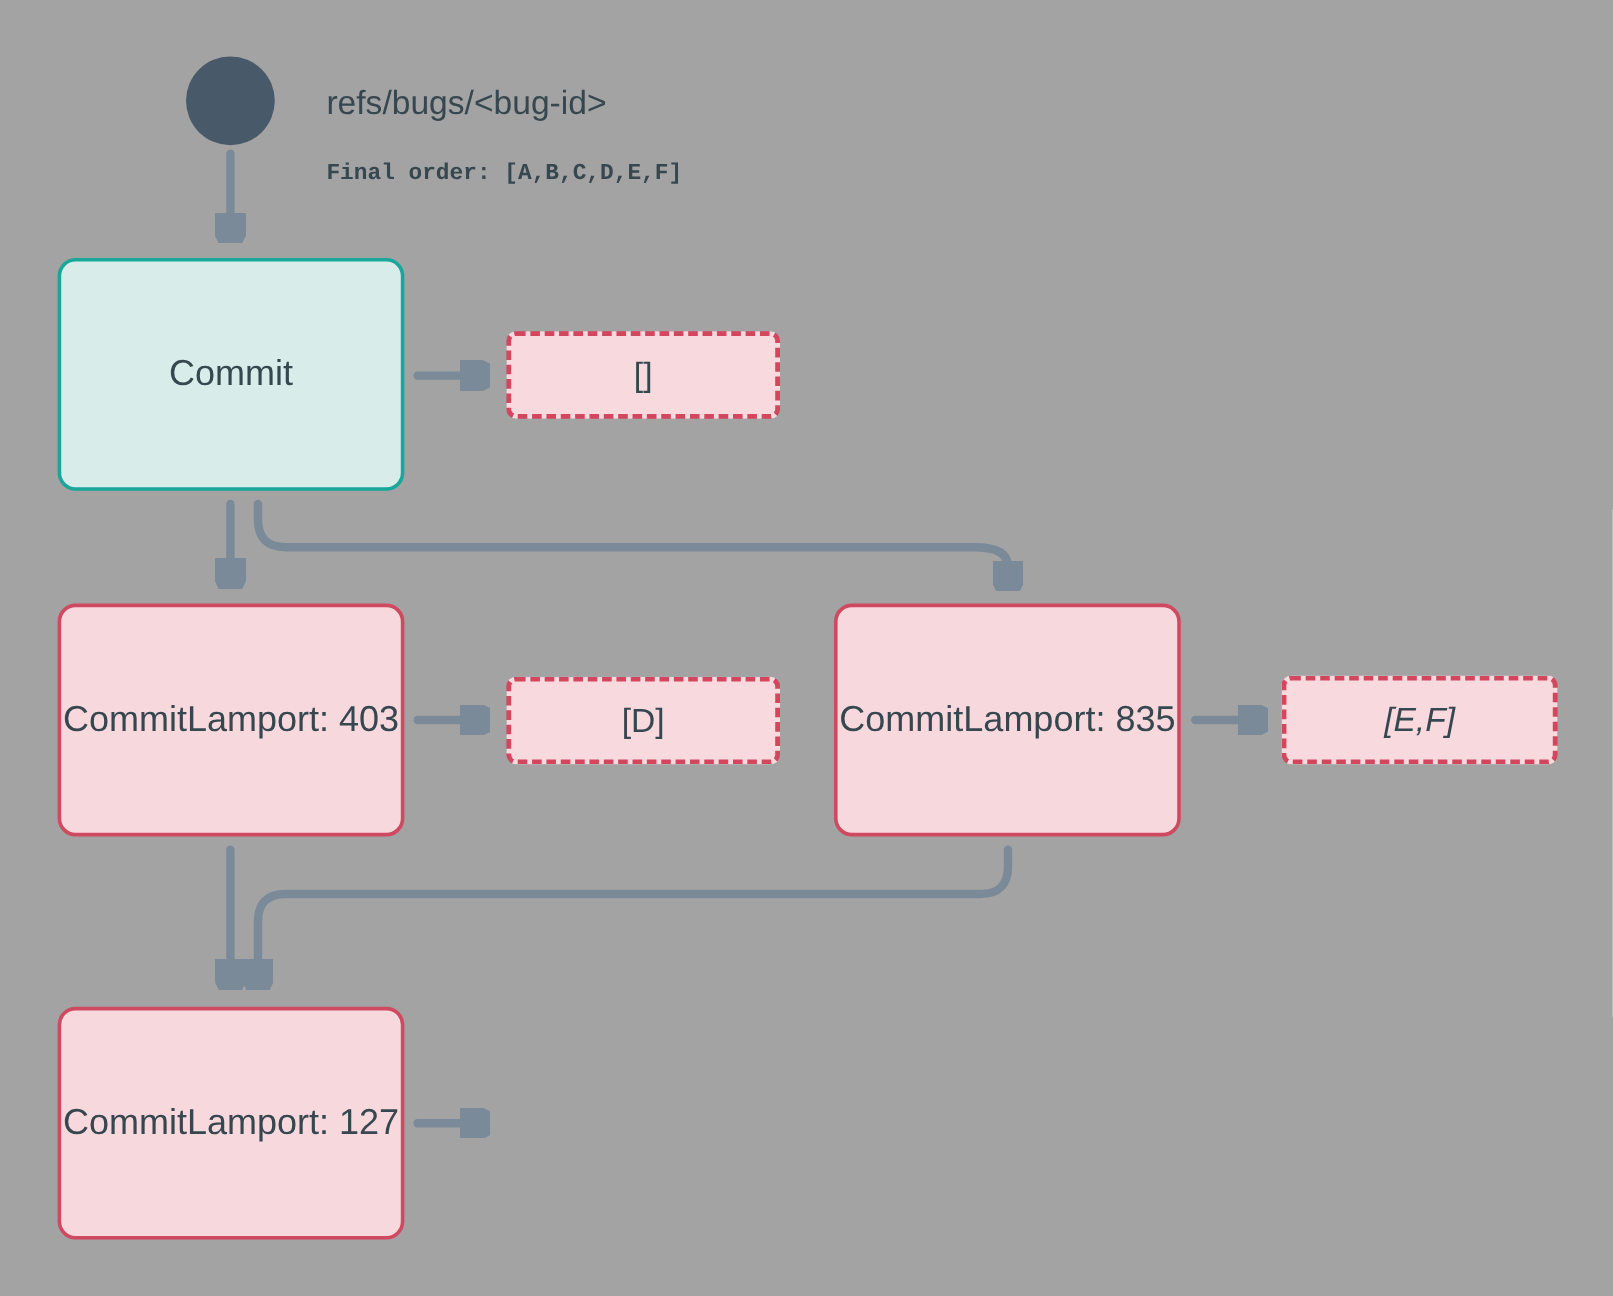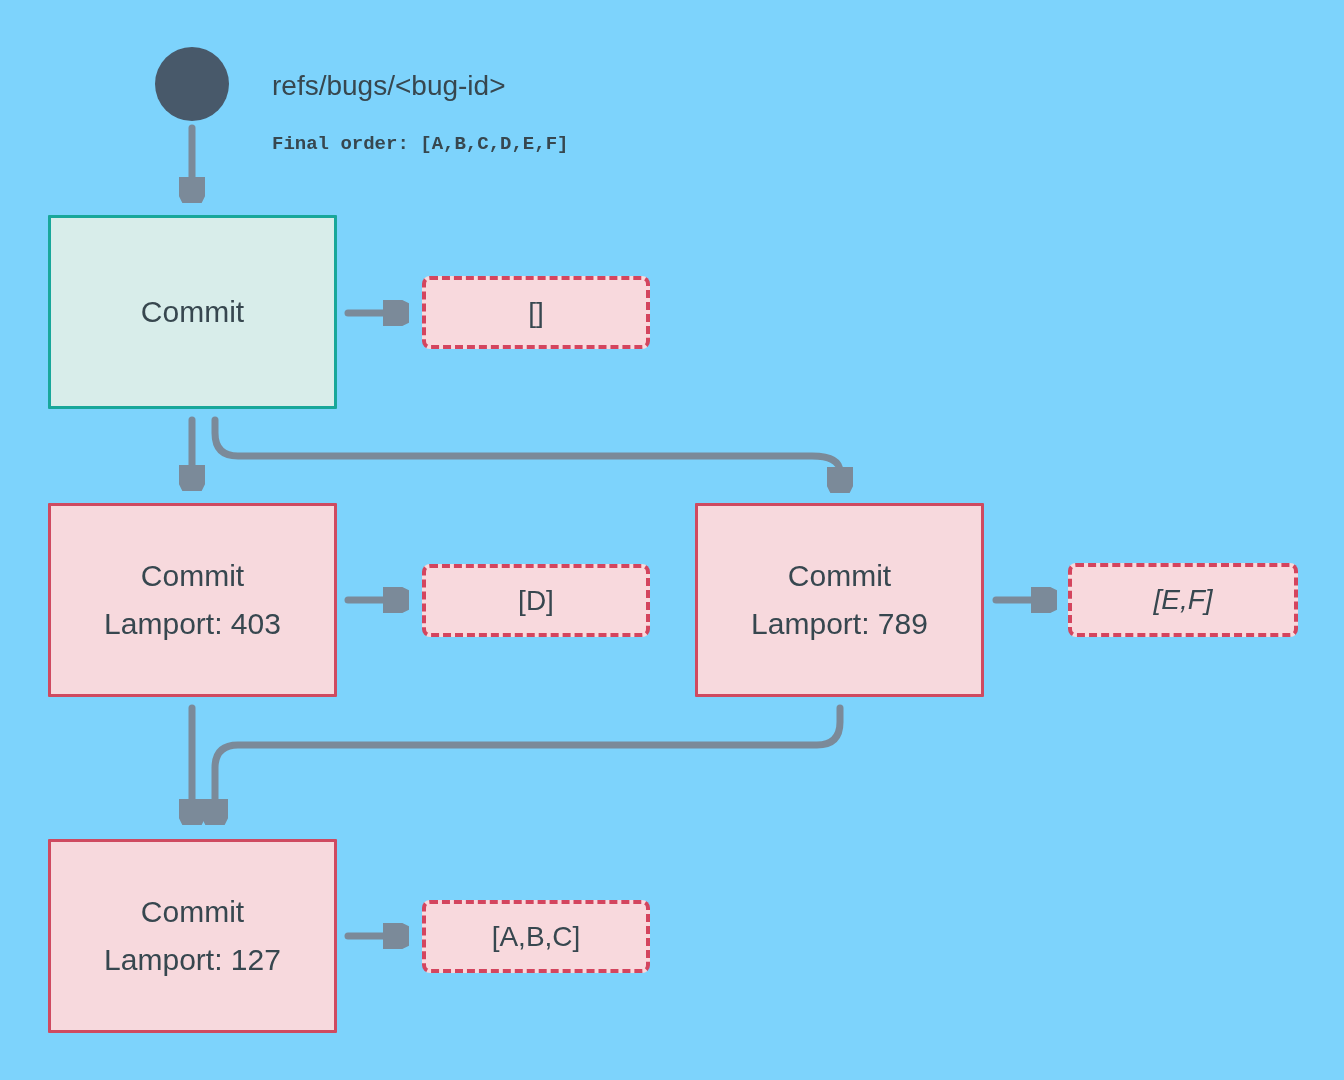--- a/index.html
+++ b/index.html
@@ -5,21 +5,21 @@
   html, body {
     margin: 0;
     padding: 0;
     background: #EDF1F5;
     font-family: "Liberation Sans", sans-serif;
   }
   .canvas {
     position: relative;
     width: 1344px;
     height: 1080px;
-    background: #7dd3fc;
+    background: #a3a3a3;
     overflow: hidden;
     color: #37474F;
   }
   .edges {
     position: absolute;
     left: 0; top: 0;
     width: 1344px; height: 1080px;
     pointer-events: none;
   }
   .edges path {
@@ -52,23 +52,23 @@
     color: #37474F;
     white-space: nowrap;
     font-family: Liberation Mono, monospace;
   }
   .commit-box {
     position: absolute;
     width: 289px; height: 194px;
     box-sizing: border-box;
     border: 3.5px solid #CF4A60;
     background: #F7D9DD;
-    border-radius: 1px;
+    border-radius: 15px;
     display: flex;
-    flex-direction: column;
+    flex-direction: row;
     align-items: center;
     justify-content: center;
     font-size: 30px;
     line-height: 48px;
     color: #37474F;
     text-align: center;
   }
   .commit-box.head {
     border-color: #18A79A;
     background: #D8EDEA;
@@ -127,29 +127,26 @@
     <span>Commit</span>
     <span>Lamport: 403</span>
   </div>
 
   <div class="payload-box" style="left:422px; top:564px;">
     <span>[D]</span>
   </div>
 
   <div class="commit-box" style="left:695px; top:503px;">
     <span>Commit</span>
-    <span>Lamport: 789</span>
+    <span>Lamport: 835</span>
   </div>
 
   <div class="payload-box" style="left:1068px; top:563px; width:230px; height:74px;font-style:italic;">
     <span>[E,F]</span>
   </div>
 
   <div class="commit-box" style="left:48px; top:839px;">
     <span>Commit</span>
     <span>Lamport: 127</span>
   </div>
 
-  <div class="payload-box" style="left:422px; top:900px;">
-    <span>[A,B,C]</span>
-  </div>
 
 </div>
 
 </body></html>

